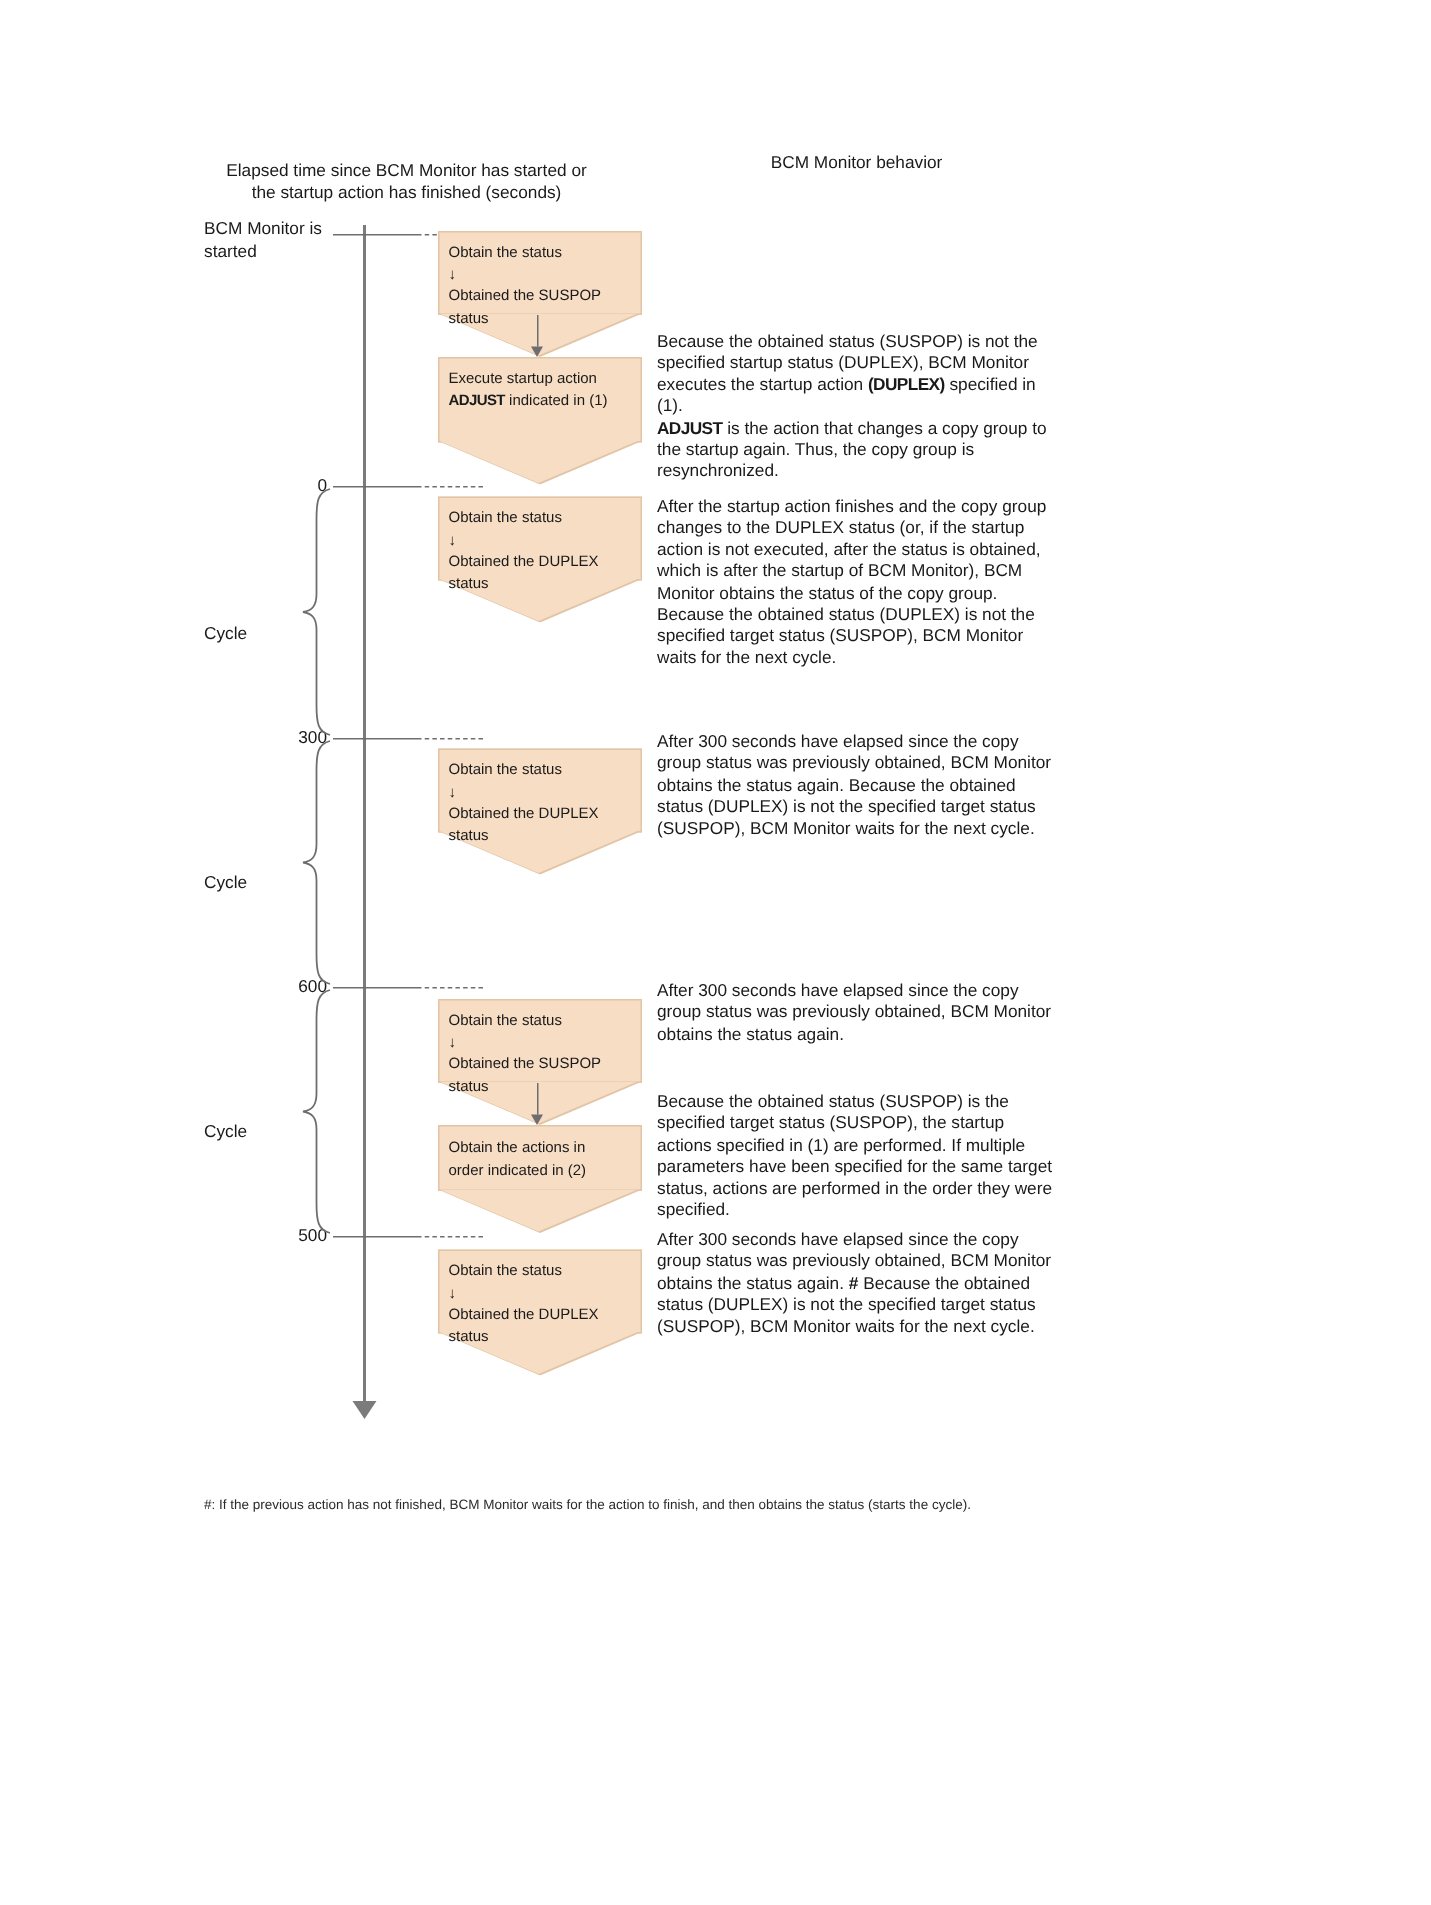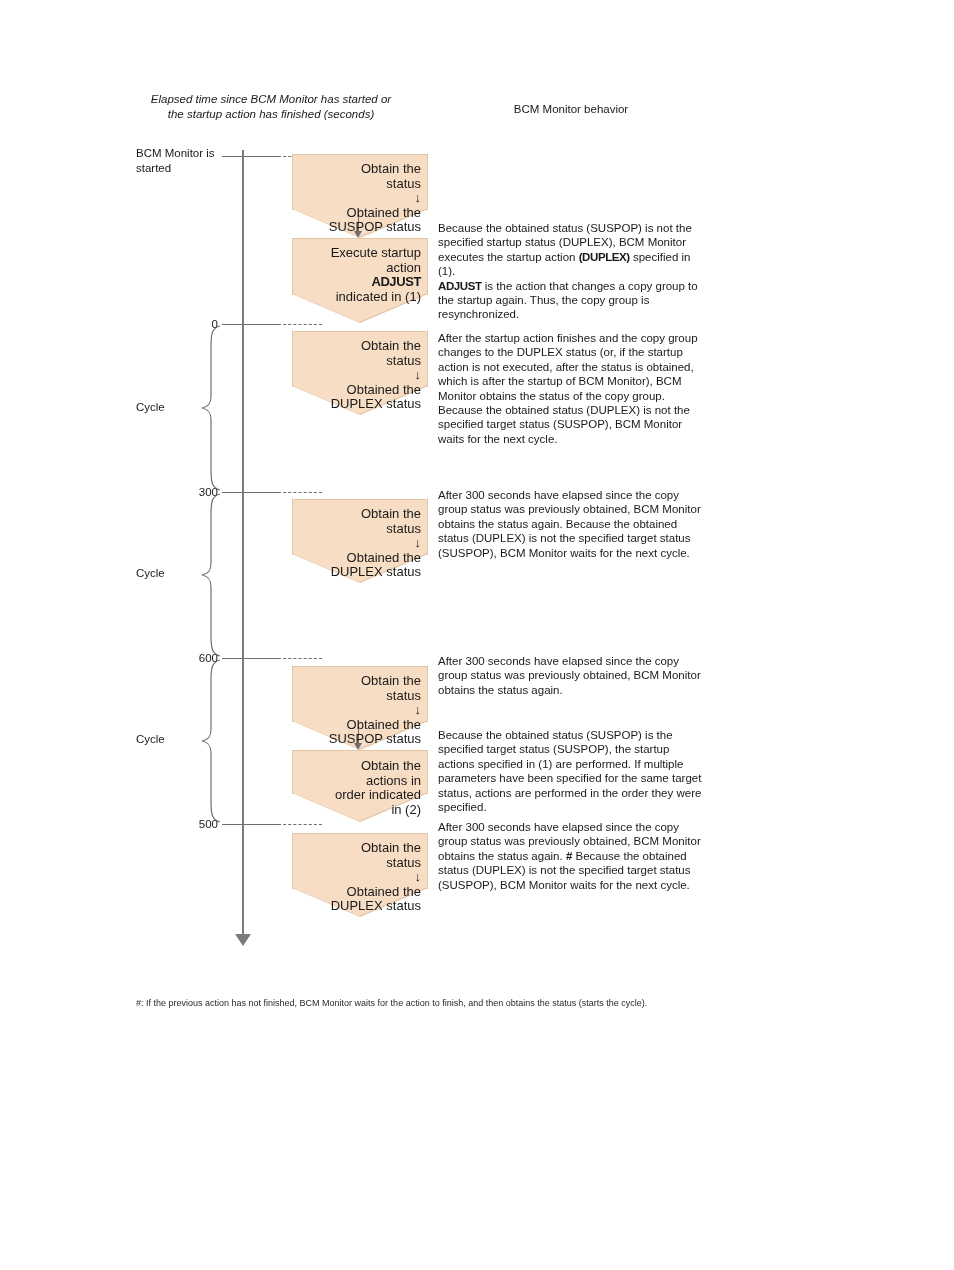--- a/index.html
+++ b/index.html
@@ -26,21 +26,21 @@
   }
 
   
   .col-head {
     position: absolute;
     font-size: 11.5px;
     line-height: 14.5px;
     text-align: center;
     color: #1a1a1a;
   }
-  #head-left  { left: 10px;  top: 4px;  width: 250px; font-style: italic; }
+  #head-left  { left: 10px;  top: 19px;  width: 250px; }
   #head-right { left: 300px; top: 14px; width: 270px; }
 
   
   #start-label {
     position: absolute;
     left: 0px;
     top: 58px;
     width: 96px;
     font-size: 11.5px;
     line-height: 14.5px;
@@ -95,40 +95,40 @@
     left: 54px;
     width: 34px;
   }
   .brace-wrap svg { display: block; }
   .cycle-label {
     position: absolute;
     left: 0px;
     width: 52px;
     font-size: 11.5px;
     text-align: left;
+    margin-top: 16px;
   }
 
   
   .flow-shape {
     position: absolute;
     left: 156px;
     width: 136px;
     background: #f6ddc4;
     border: 1px solid #e2c4a6;
     box-sizing: border-box;
   }
   .flow-shape .shape-text {
     position: relative;
     z-index: 2;
-    font-size: 13px;
+    font-size: 10px;
     line-height: 14.5px;
-    text-align: right;
+    text-align: left;
     padding: 7px 6px 0 6px;
     color: #1a1a1a;
-    margin-left: 28px;
   }
   .flow-shape .shape-text b {
     font-weight: bold;
     letter-spacing: -0.4px;
   }
   
   .flow-shape .point {
     position: absolute;
     left: -1px;
     bottom: -29px;

